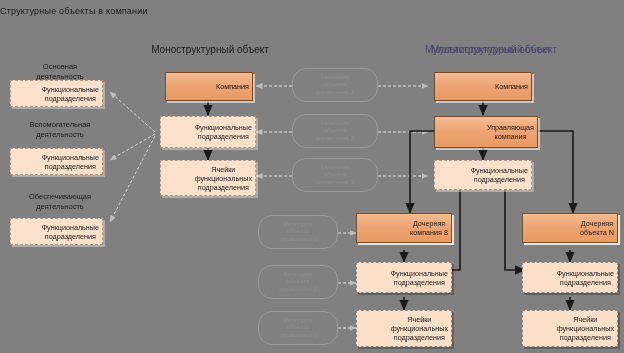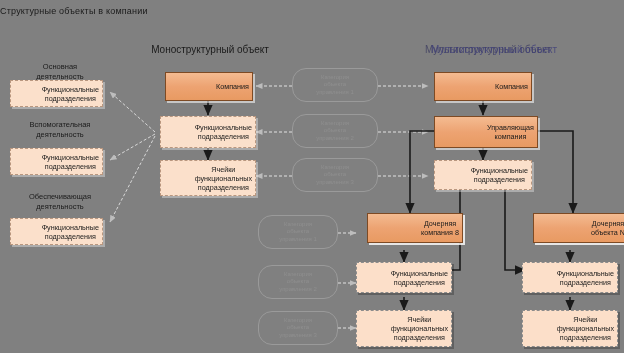--- a/index.html
+++ b/index.html
@@ -49,21 +49,20 @@
   }
   .box.light2{
     background:#fcdfc9;
     border:1px dashed #8c8c8c;
     box-shadow:2px 2px 0 rgba(0,0,0,.25);
   }
   .box.dark2{
     background:linear-gradient(180deg,#f4bb91 0%,#eda372 50%,#e89a62 100%);
     border:1px solid #7d4a24;
     box-shadow:2px 2px 0 rgba(255,255,255,.8);
-    margin-left:11px;
   }
 
   .bubble{
     position:absolute;box-sizing:border-box;
     border:1px solid #9a9a9a;border-radius:14px;
     background:transparent;
     display:flex;align-items:center;justify-content:center;
     text-align:center;
     font-size:6px;line-height:7.5px;
     color:#8f8f8f;

